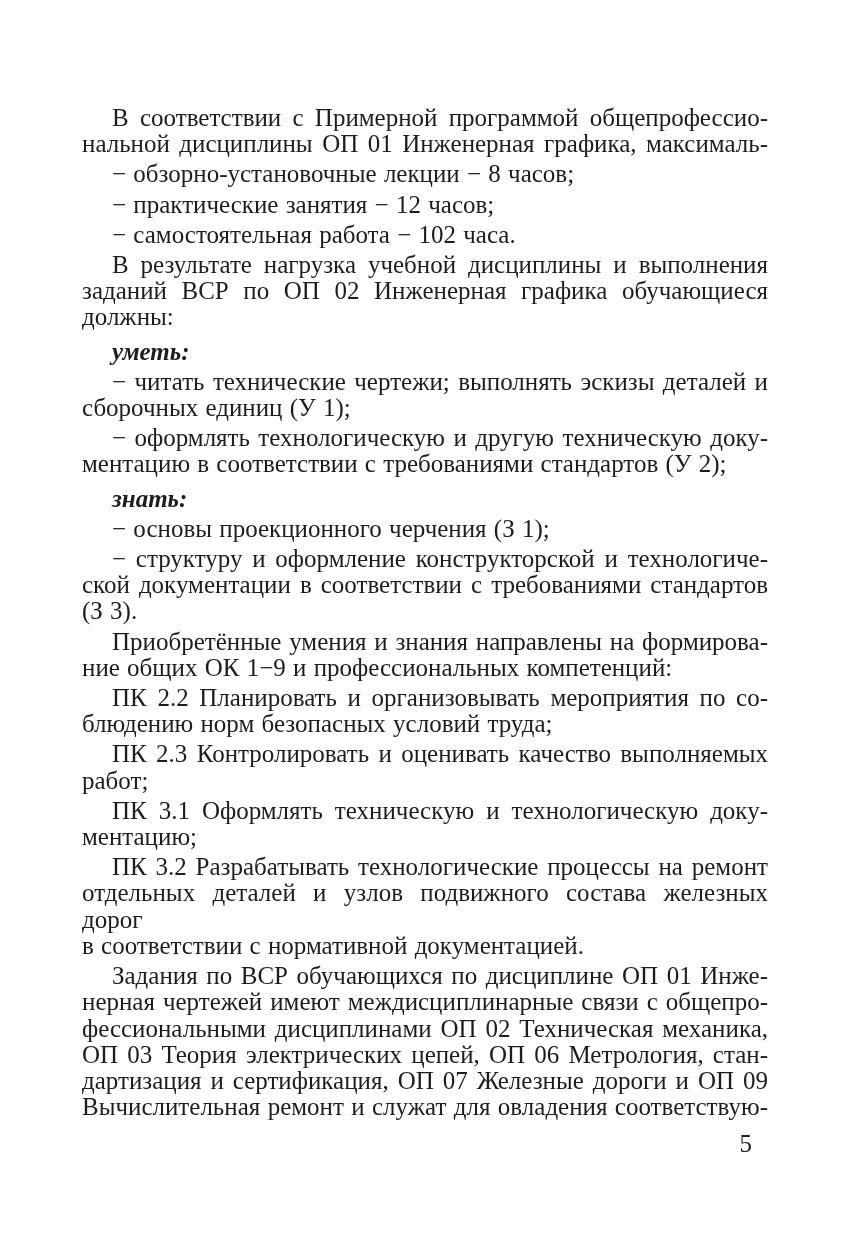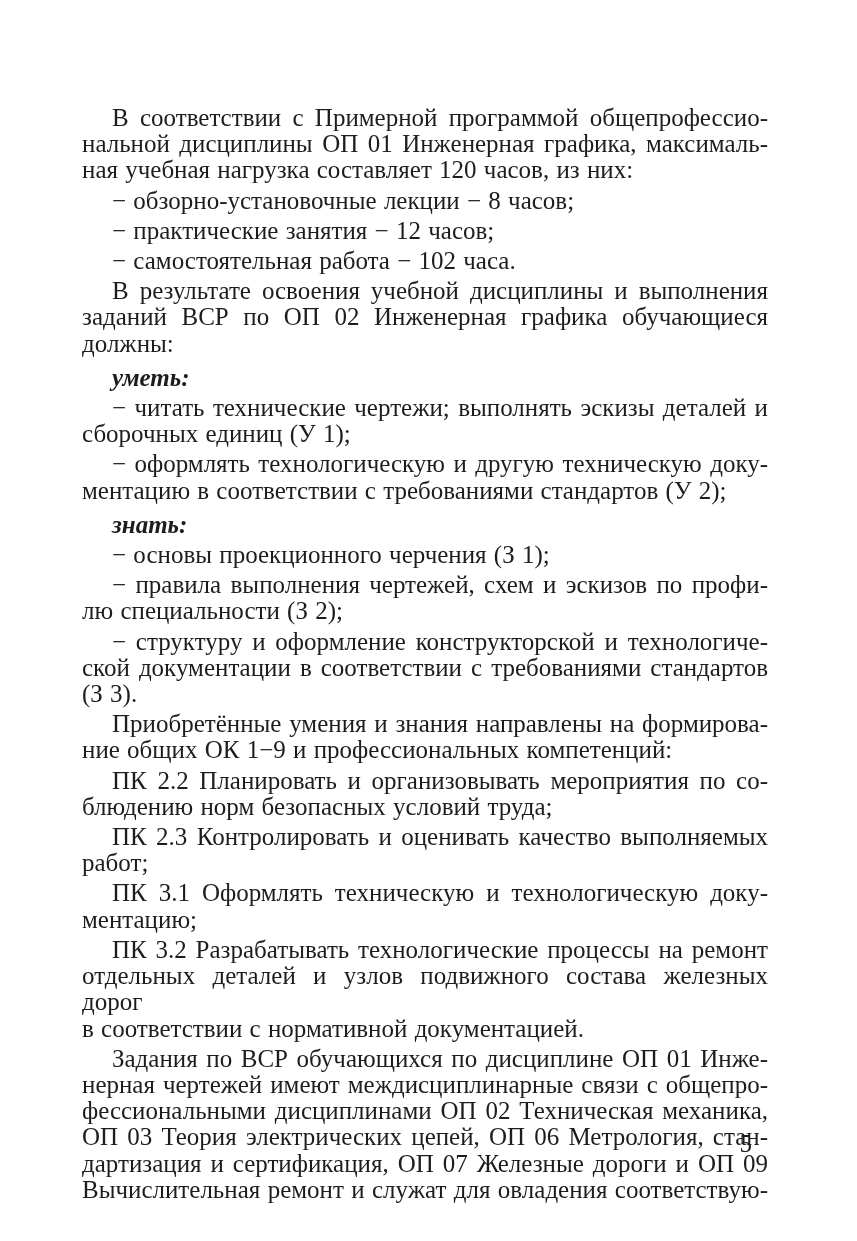--- a/index.html
+++ b/index.html
@@ -53,56 +53,51 @@
   }
 </style>
 </head>
 <body>
 
 <div class="page">
   <main class="text-block">
       <div class="para body indent">
         <div class="line">В соответствии с Примерной программой общепрофессио-</div>
         <div class="line">нальной дисциплины ОП 01 Инженерная графика, максималь-</div>
-        <div class="line end">ная учебная нагрузка составляет 120 часов, из них:</div>
       </div>
       <div class="para body indent">
         <div class="line end">− обзорно-установочные лекции − 8 часов;</div>
       </div>
       <div class="para body indent">
         <div class="line end">− практические занятия − 12 часов;</div>
       </div>
       <div class="para body indent">
         <div class="line end">− самостоятельная работа − 102 часа.</div>
       </div>
       <div class="para body indent">
-        <div class="line">В результате освоения учебной дисциплины и выполнения</div>
+        <div class="line">В результате нагрузка учебной дисциплины и выполнения</div>
         <div class="line">заданий ВСР по ОП 02 Инженерная графика обучающиеся</div>
         <div class="line end">должны:</div>
       </div>
       <div class="para heading indent spaced">
         <div class="line end">уметь:</div>
       </div>
       <div class="para body indent">
         <div class="line">− читать технические чертежи; выполнять эскизы деталей и</div>
         <div class="line end">сборочных единиц (У 1);</div>
       </div>
       <div class="para body indent">
         <div class="line">− оформлять технологическую и другую техническую доку-</div>
         <div class="line end">ментацию в соответствии с требованиями стандартов (У 2);</div>
       </div>
       <div class="para heading indent spaced">
         <div class="line end">знать:</div>
       </div>
       <div class="para body indent">
         <div class="line end">− основы проекционного черчения (З 1);</div>
-      </div>
-      <div class="para body indent">
-        <div class="line">− правила выполнения чертежей, схем и эскизов по профи-</div>
-        <div class="line end">лю специальности (З 2);</div>
       </div>
       <div class="para body indent">
         <div class="line">− структуру и оформление конструкторской и технологиче-</div>
         <div class="line">ской документации в соответствии с требованиями стандартов</div>
         <div class="line end">(З 3).</div>
       </div>
       <div class="para body indent">
         <div class="line">Приобретённые умения и знания направлены на формирова-</div>
         <div class="line end">ние общих ОК 1−9 и профессиональных компетенций:</div>
       </div>

